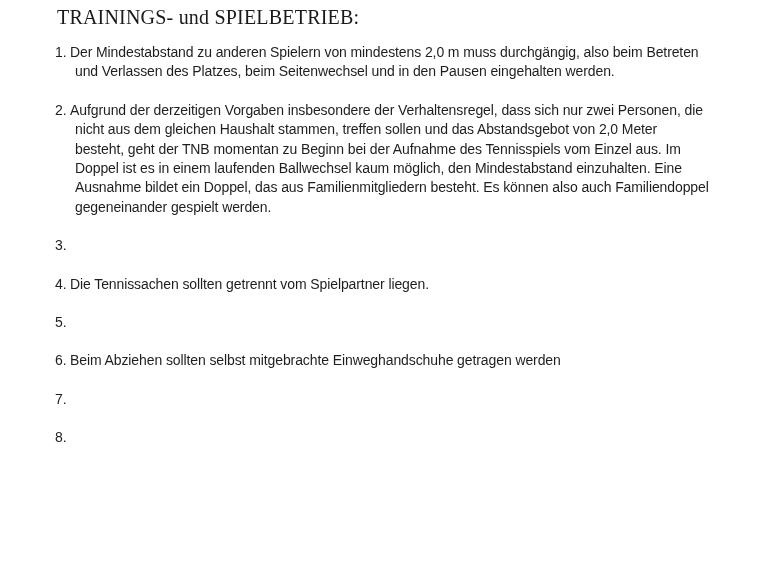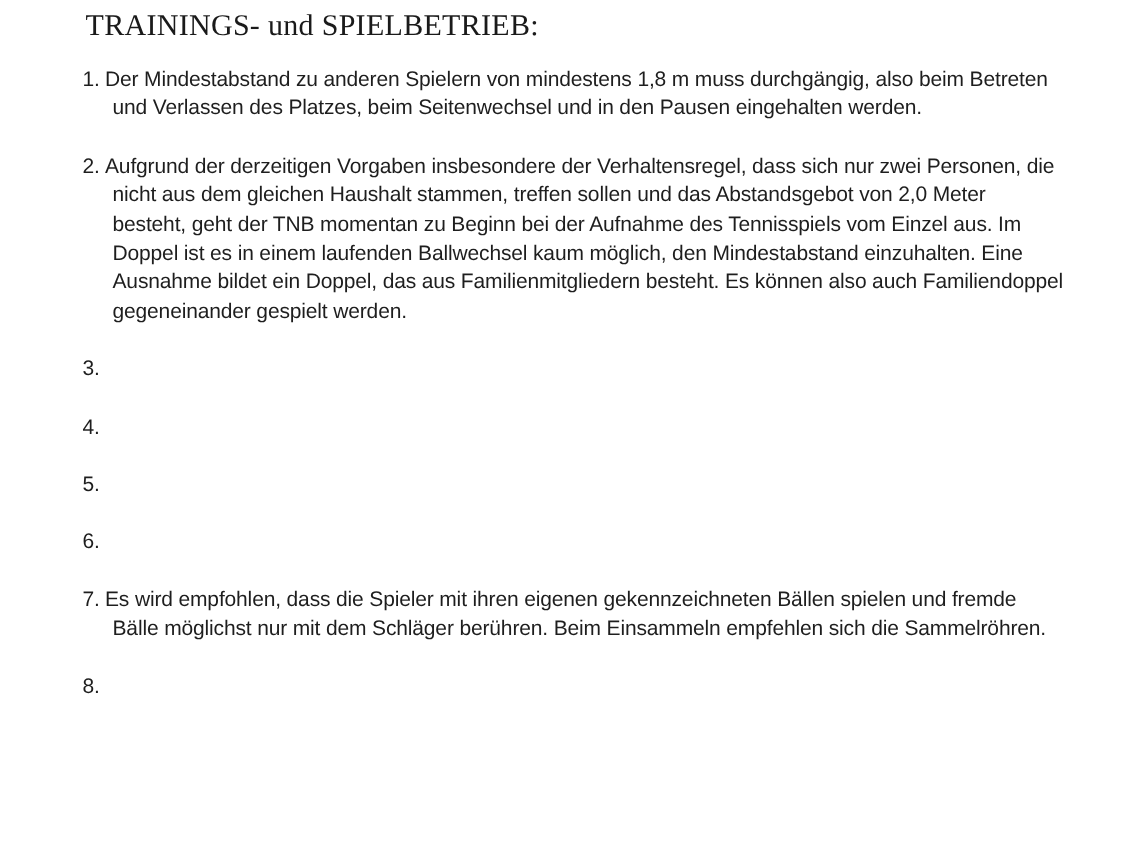--- a/index.html
+++ b/index.html
@@ -54,46 +54,46 @@
 </style>
 </head>
 <body>
 
 <div class="doc">
   <h1 class="title">TRAININGS- und SPIELBETRIEB:</h1>
 
   <div class="rules">
     <div class="item">
       <span class="num">1.</span>
-      <span class="txt">Der Mindestabstand zu anderen Spielern von mindestens 1,8 m muss durchgängig, also beim Betreten
+      <span class="txt">Der Mindestabstand zu anderen Spielern von mindestens 2,0 m muss durchgängig, also beim Betreten
 und Verlassen des Platzes, beim Seitenwechsel und in den Pausen eingehalten werden.</span>
     </div>
     <div class="item">
       <span class="num">2.</span>
       <span class="txt">Aufgrund der derzeitigen Vorgaben insbesondere der Verhaltensregel, dass sich nur zwei Personen, die
 nicht aus dem gleichen Haushalt stammen, treffen sollen und das Abstandsgebot von 2,0 Meter
 besteht, geht der TNB momentan zu Beginn bei der Aufnahme des Tennisspiels vom Einzel aus. Im
 Doppel ist es in einem laufenden Ballwechsel kaum möglich, den Mindestabstand einzuhalten. Eine
 Ausnahme bildet ein Doppel, das aus Familienmitgliedern besteht. Es können also auch Familiendoppel
 gegeneinander gespielt werden.</span>
     </div>
     <div class="item">
       <span class="num">3.</span>
     </div>
     <div class="item">
       <span class="num">4.</span>
+      <span class="txt">Die Tennissachen sollten getrennt vom Spielpartner liegen.</span>
     </div>
     <div class="item">
       <span class="num">5.</span>
     </div>
     <div class="item">
       <span class="num">6.</span>
+      <span class="txt">Beim Abziehen sollten selbst mitgebrachte Einweghandschuhe getragen werden</span>
     </div>
     <div class="item">
       <span class="num">7.</span>
-      <span class="txt">Es wird empfohlen, dass die Spieler mit ihren eigenen gekennzeichneten Bällen spielen und fremde
-Bälle möglichst nur mit dem Schläger berühren. Beim Einsammeln empfehlen sich die Sammelröhren.</span>
     </div>
     <div class="item">
       <span class="num">8.</span>
     </div>
   </div>
 </div>
 
 </body></html>

